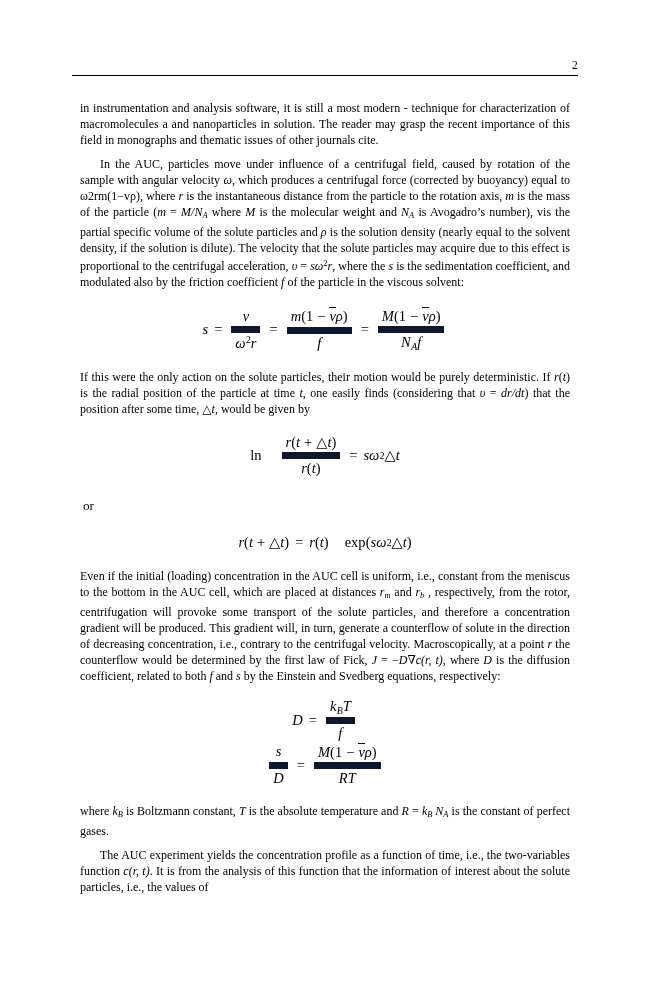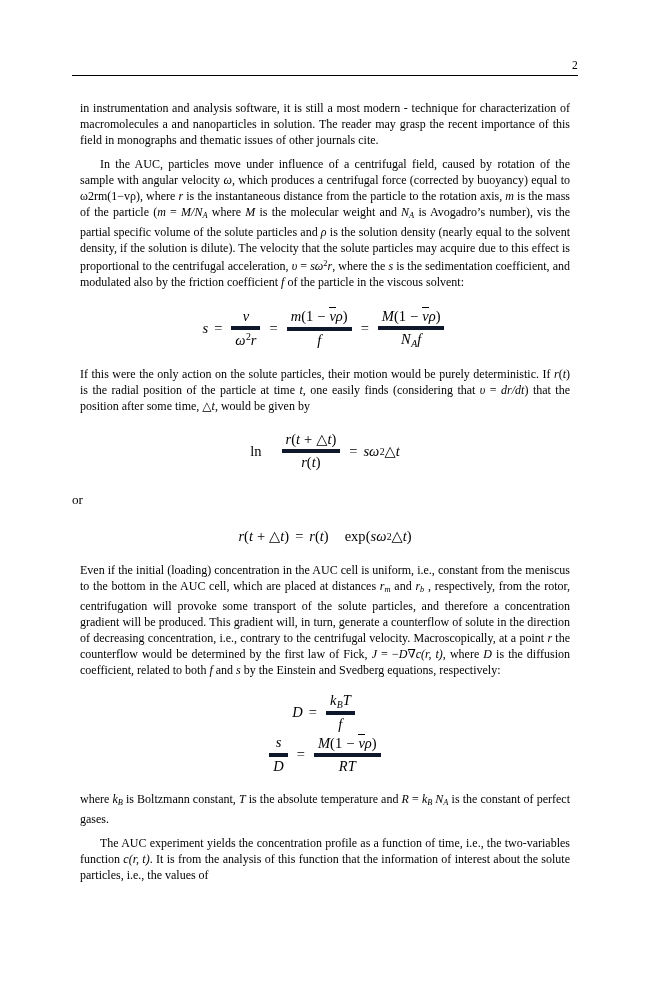--- a/index.html
+++ b/index.html
@@ -53,21 +53,21 @@
     text-align: justify;
     text-justify: inter-word;
     hyphens: manual;
   }
   p.indent {
     text-indent: 20px;
   }
   .plain-line {
     font-size: 13.2px;
     line-height: 21.3px;
-    margin: 0;
+    margin: 11px;
     font-family: Liberation Serif, serif;
   }
 
   
   .math-block {
     text-align: center;
     font-family: "Liberation Serif", "DejaVu Serif", serif;
     margin: 17px 0 17px 0;
   }
   .math-block.tight { margin: 14px 0 16px 0; }
@@ -100,21 +100,21 @@
     flex-direction: column;
     align-items: center;
     vertical-align: middle;
     margin: 0 3px;
     line-height: 1.18;
   }
   .frac .num {
     padding: 0 4px 1px 4px;
   }
   .frac .den {
-    border-top: 4px solid #0f172a;
+    border-top: 7px solid #0f172a;
     padding: 1px 4px 0 4px;
     width: 100%;
     box-sizing: border-box;
   }
   
   .obar {
     display: inline-block;
     border-top: 1px solid #000;
     padding-top: 1px;
     line-height: 1;

